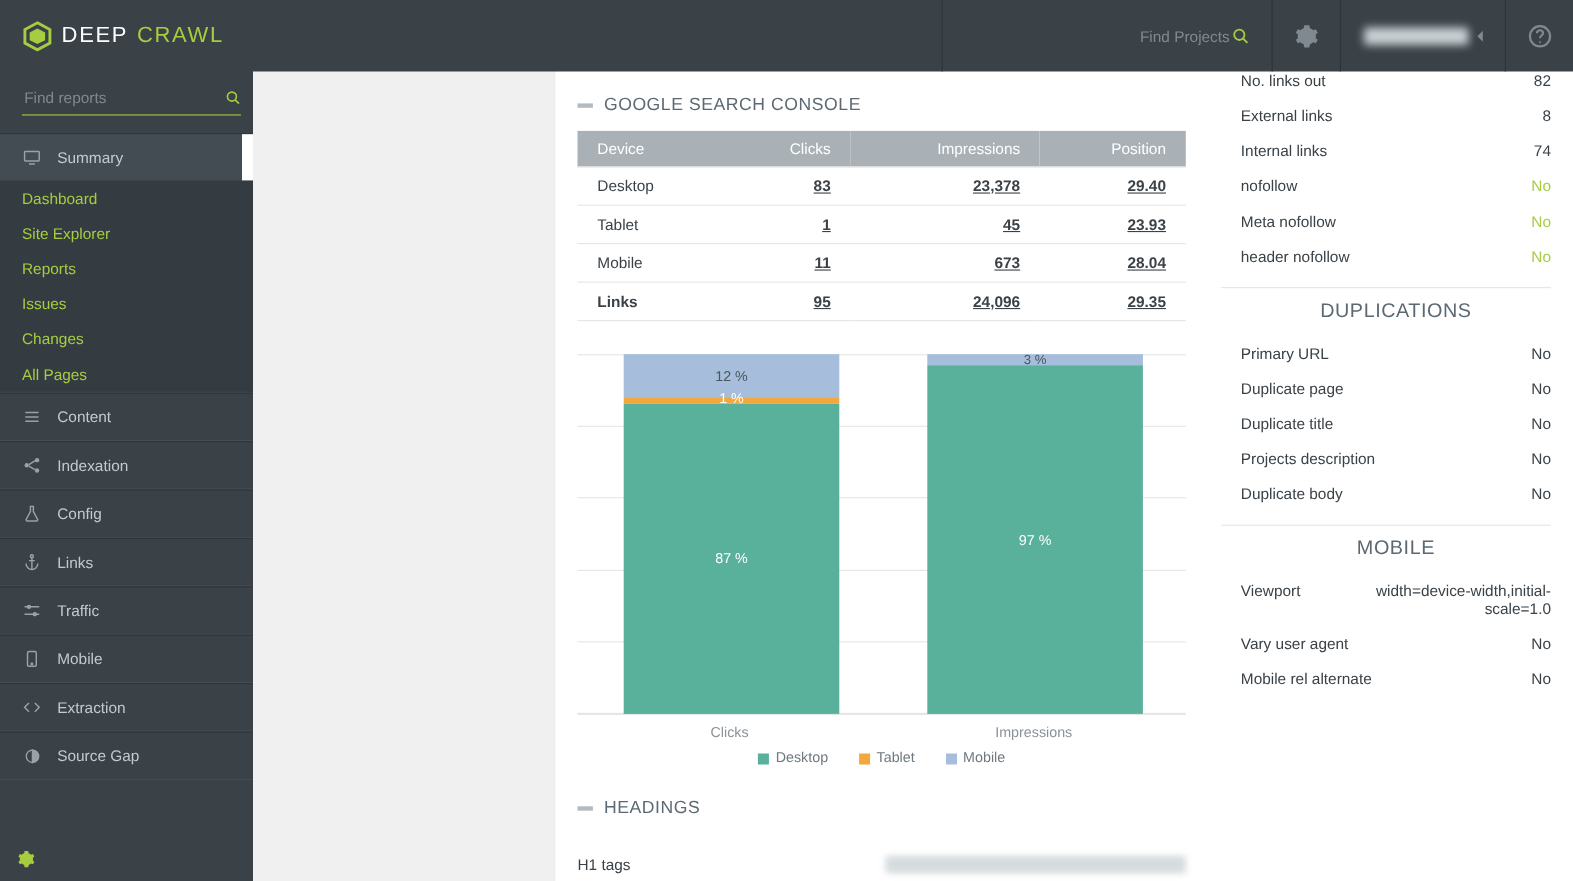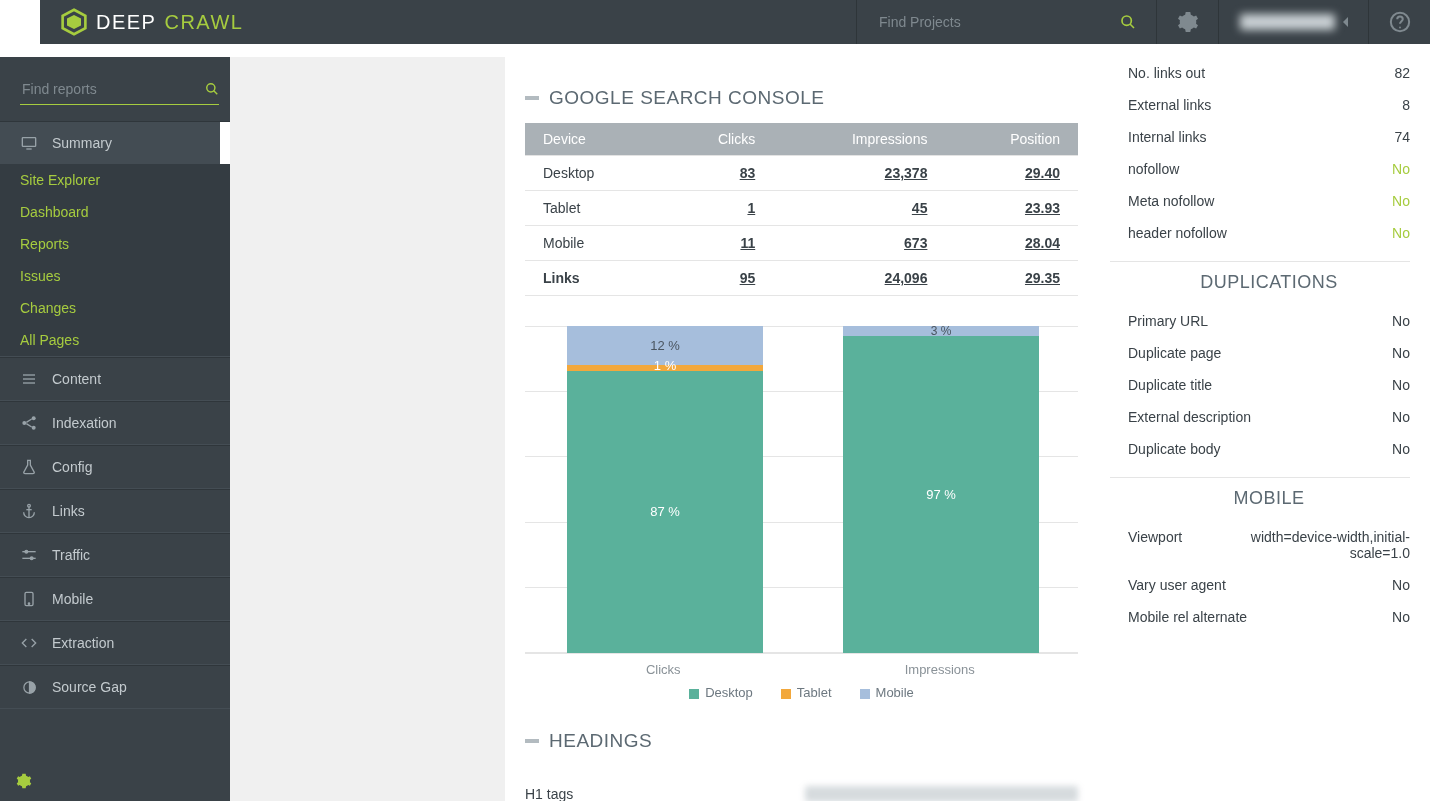--- a/index.html
+++ b/index.html
@@ -29,27 +29,26 @@
     background: var(--body-bg);
     width: 1430px;
     height: 801px;
     position: relative;
   }
 
   
   .topbar {
     position: absolute;
     top:0; left:0; right:0;
-    height:44px;
+    height:65px;
     background: var(--bg-dark);
     display:flex;
     align-items:center;
     color:#c3cace;
     z-index:10;
-    margin-left:40px;
   }
   .logo {
     padding-left:20px;
     display:flex;
     align-items:center;
     gap:8px;
     font-weight:300;
     letter-spacing:1.5px;
     font-size:20px;
   }
@@ -73,20 +72,21 @@
     color:#7f898f;
     font-size:14px;
   }
   .find-projects input {
     flex:1;
     background:transparent;
     border:none;
     color:#fca5a5;
     font-size:14px;
     outline:none;
+    text-align:right;
   }
   .find-projects input::placeholder { color:#7f898f; }
   .top-ico-box {
     width:62px;
     border-left:1px solid #2e3539;
     display:flex;
     align-items:center;
     justify-content:center;
     color:#7f898f;
   }
@@ -173,21 +173,21 @@
 
   
   .main {
     position:absolute; top:57px; left:505px; bottom:0; width:605px;
     overflow:hidden;
     padding-right:12px;
   }
   .section-title {
     display:flex; align-items:center; gap:10px;
     color:var(--text-mid);
-    font-size:19px; font-weight:400;
+    font-size:16px; font-weight:400;
     letter-spacing:0.5px;
     padding:30px 0 14px 20px;
     text-align:center;
   }
   .section-title .dash { width:14px; height:4px; background:#b3bbc0; }
 
   table.gsc {
     width:calc(100% - 40px);
     margin-left:20px;
     border-collapse:collapse;
@@ -340,22 +340,22 @@
     <div class="sb-head active">
       <span class="sbico">
           <svg width="16" height="14" viewBox="0 0 24 20" fill="none" stroke="currentColor" stroke-width="2">
             <rect x="2" y="2" width="20" height="13" rx="1"></rect>
             <line x1="8" y1="19" x2="16" y2="19"></line>
           </svg>
         </span>
       <span>Summary</span>
     </div>
     <div class="sb-sub">
+      <div class="item">Dashboard</div>
       <div class="item">Site Explorer</div>
-      <div class="item">Dashboard</div>
       <div class="item">Reports</div>
       <div class="item">Issues</div>
       <div class="item">Changes</div>
       <div class="item">All Pages</div>
     </div>
   </div>
 
   <div class="sb-group">
       <div class="sb-head">
     <span class="sbico">
@@ -592,21 +592,21 @@
       </div>
     <div class="rrow">
         <span>Duplicate page</span>
         <span class="val">No</span>
       </div>
     <div class="rrow">
         <span>Duplicate title</span>
         <span class="val">No</span>
       </div>
     <div class="rrow">
-        <span>External description</span>
+        <span>Projects description</span>
         <span class="val">No</span>
       </div>
     <div class="rrow">
         <span>Duplicate body</span>
         <span class="val">No</span>
       </div>
   </div>
 
   <div class="rhdr">MOBILE</div>
   <div class="rlist mobile-view">

